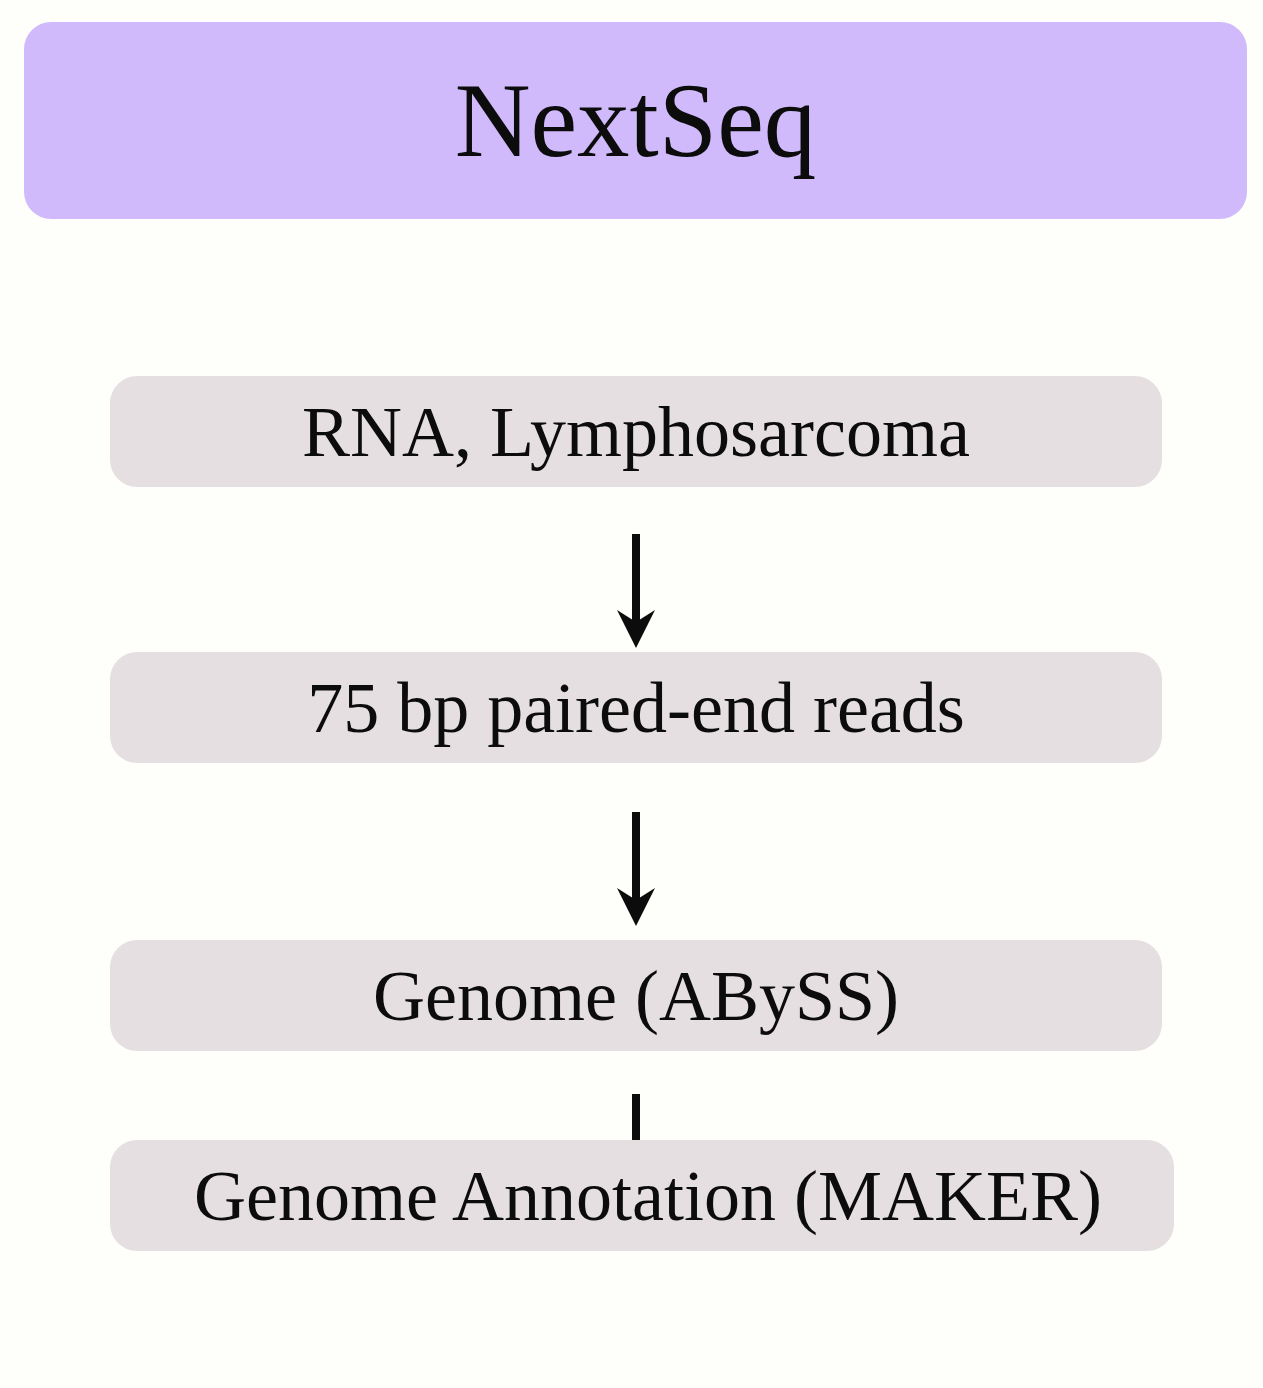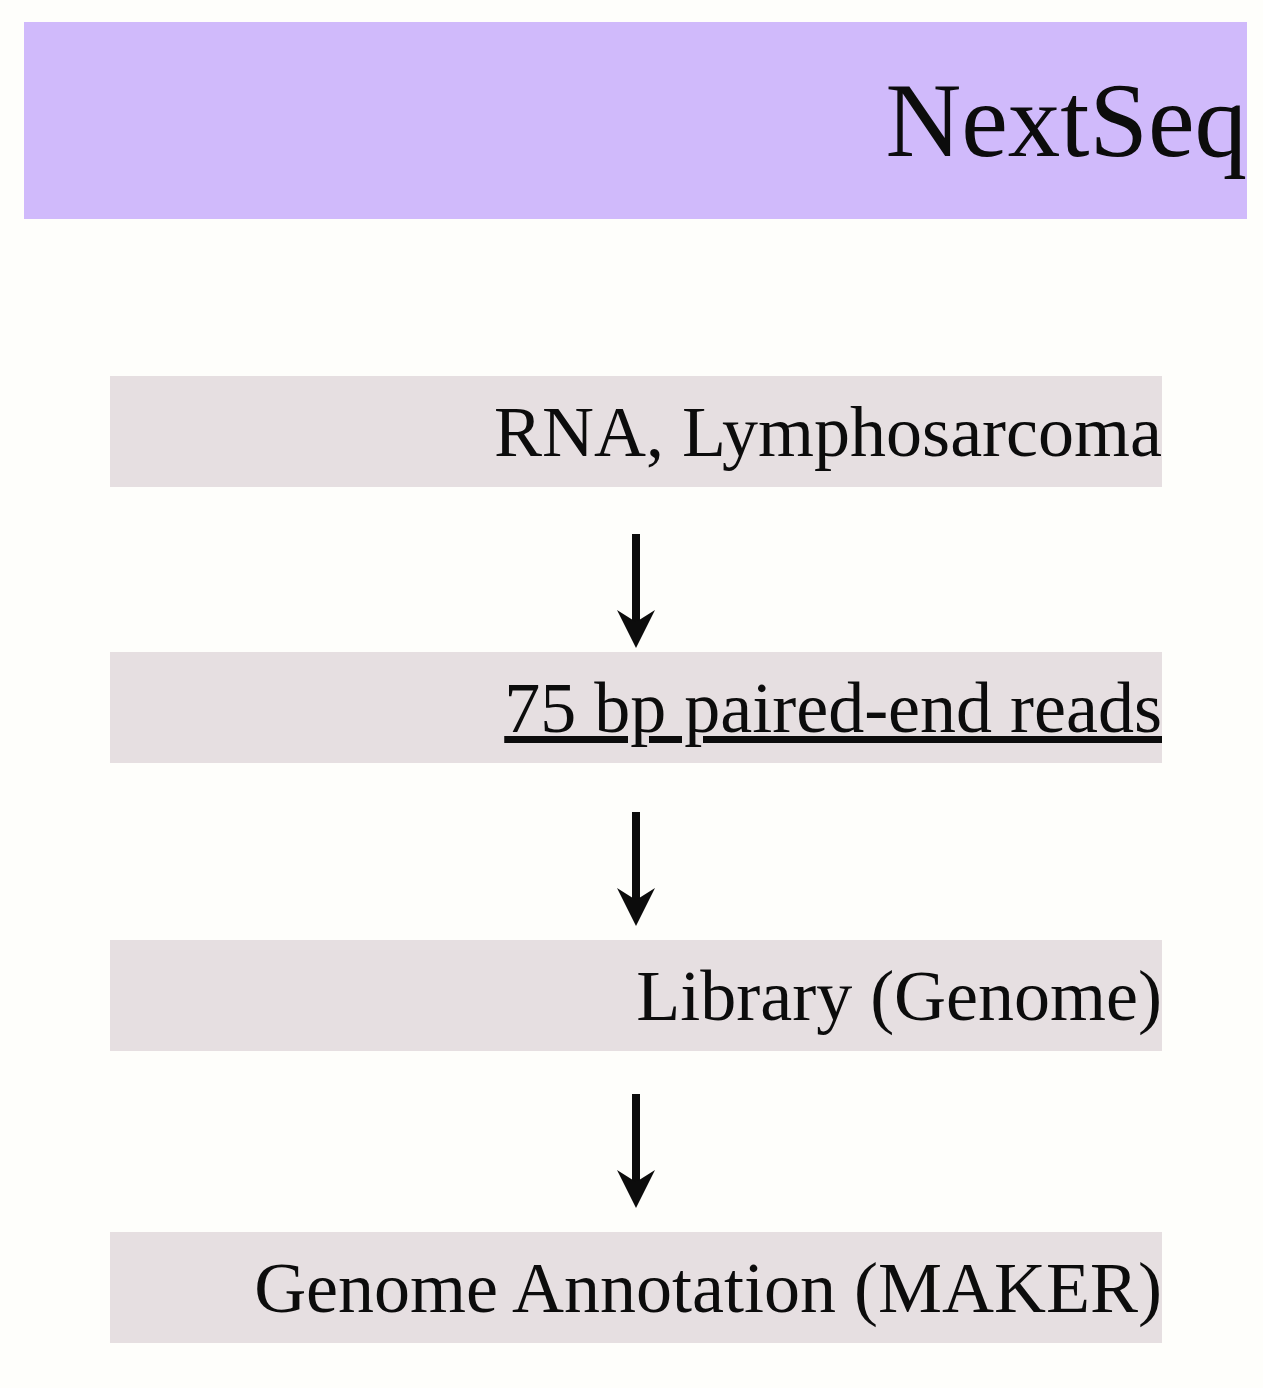--- a/index.html
+++ b/index.html
@@ -13,43 +13,44 @@
     height: 1388px;
     background: #fefefb;
     font-family: "Liberation Serif", "DejaVu Serif", serif;
     color: #0c0c0c;
     overflow: hidden;
   }
   .box {
     position: absolute;
     display: flex;
     align-items: center;
-    justify-content: flex-end;
+    justify-content: center;
     text-align: center;
     line-height: 1;
+    border-radius: 27px;
   }
   .header-box {
     left: 24px;
     top: 22px;
     width: 1223px;
     height: 197px;
     background: var(--header-bg, #d0bafb);
     font-size: 105px;
   }
   .step-box {
     left: 110px;
     width: 1052px;
     height: 111px;
     background: var(--step-bg, #e6dfe1);
     font-size: 72px;
   }
   .step-1 { top: 376px; }
-  .step-2 { top: 652px; text-decoration: underline; }
+  .step-2 { top: 652px; }
   .step-3 { top: 940px; }
-  .step-4 { top: 1232px; }
+  .step-4 { top: 1140px; padding-left: 12px; }
   .arrow {
     position: absolute;
     left: 614px;
     width: 44px;
     height: 114px;
     fill: var(--arrow, #0c0c0c);
   }
   .arrow-1 { top: 534px; }
   .arrow-2 { top: 812px; }
   .arrow-3 { top: 1094px; }
@@ -75,21 +76,21 @@
   <div class="box step-box step-2">
     <span>75 bp paired-end reads</span>
   </div>
 
   <svg class="arrow arrow-2" viewBox="0 0 44 114" aria-hidden="true">
     <rect x="18" y="0" width="8" height="90"></rect>
     <polygon points="22,114 3,76 22,88 41,76"></polygon>
   </svg>
 
   <div class="box step-box step-3">
-    <span>Library (Genome)</span>
+    <span>Genome (ABySS)</span>
   </div>
 
   <svg class="arrow arrow-3" viewBox="0 0 44 114" aria-hidden="true">
     <rect x="18" y="0" width="8" height="90"></rect>
     <polygon points="22,114 3,76 22,88 41,76"></polygon>
   </svg>
 
   <div class="box step-box step-4">
     <span>Genome Annotation (MAKER)</span>
   </div>

